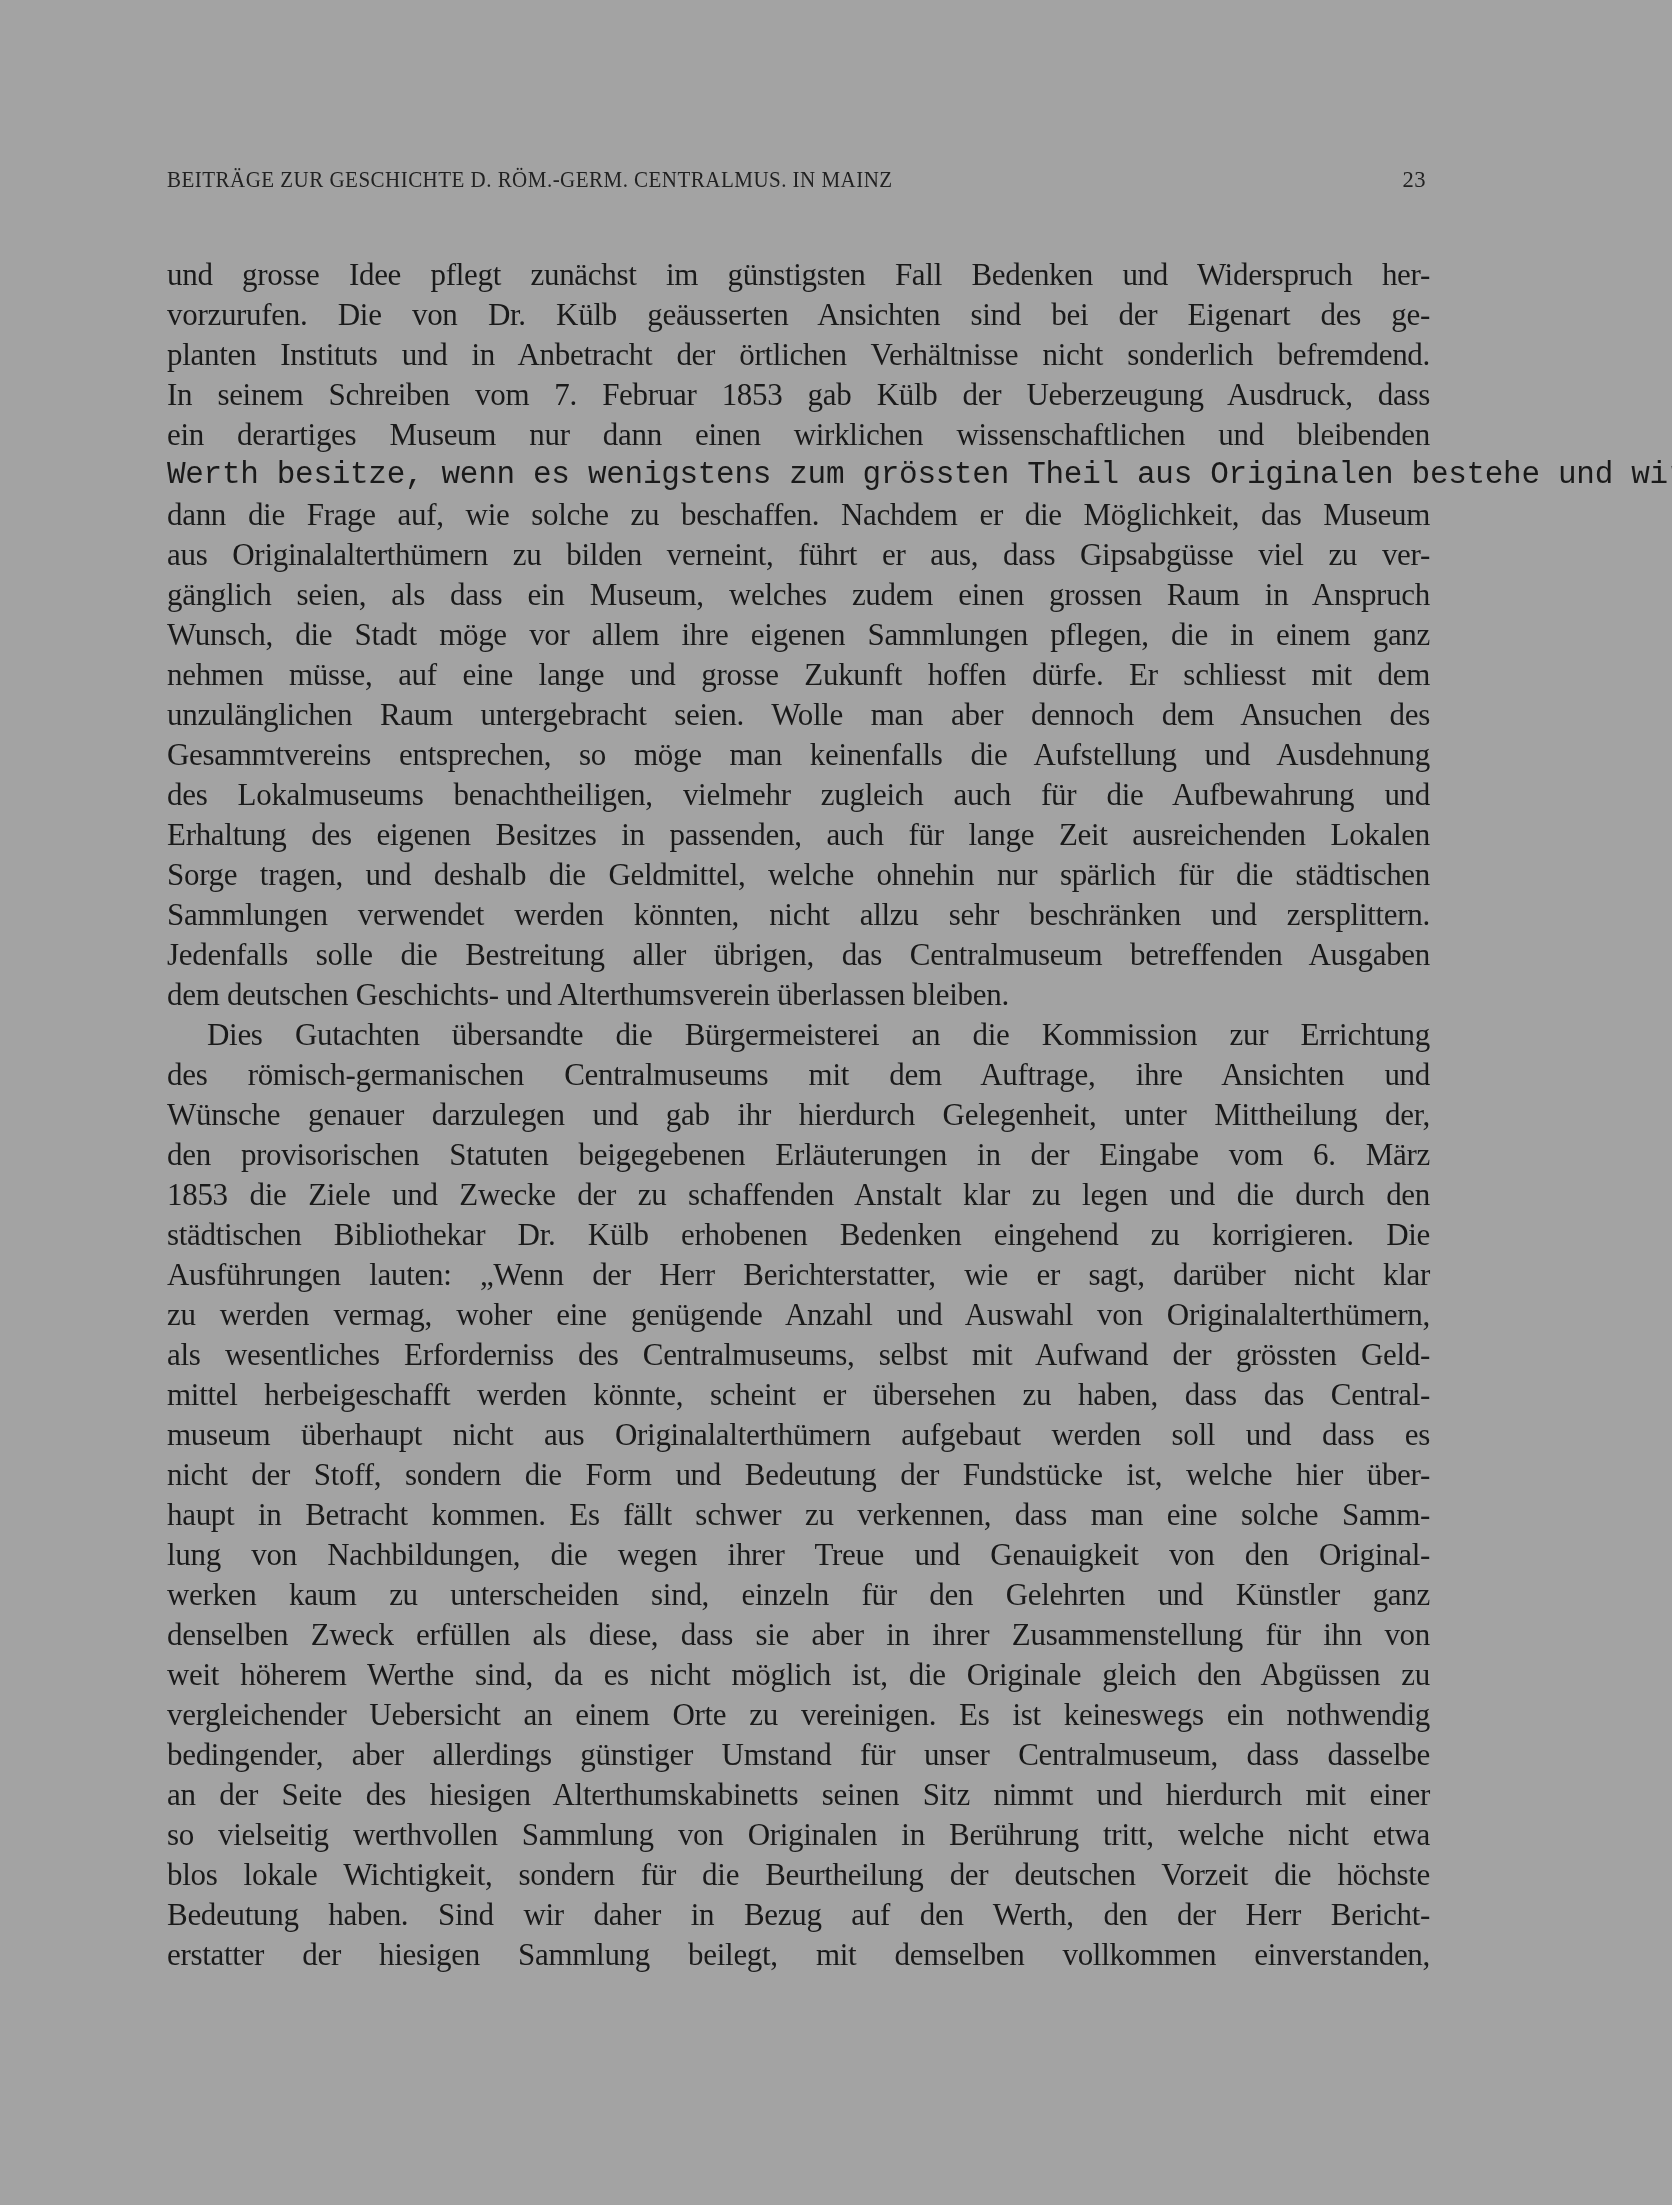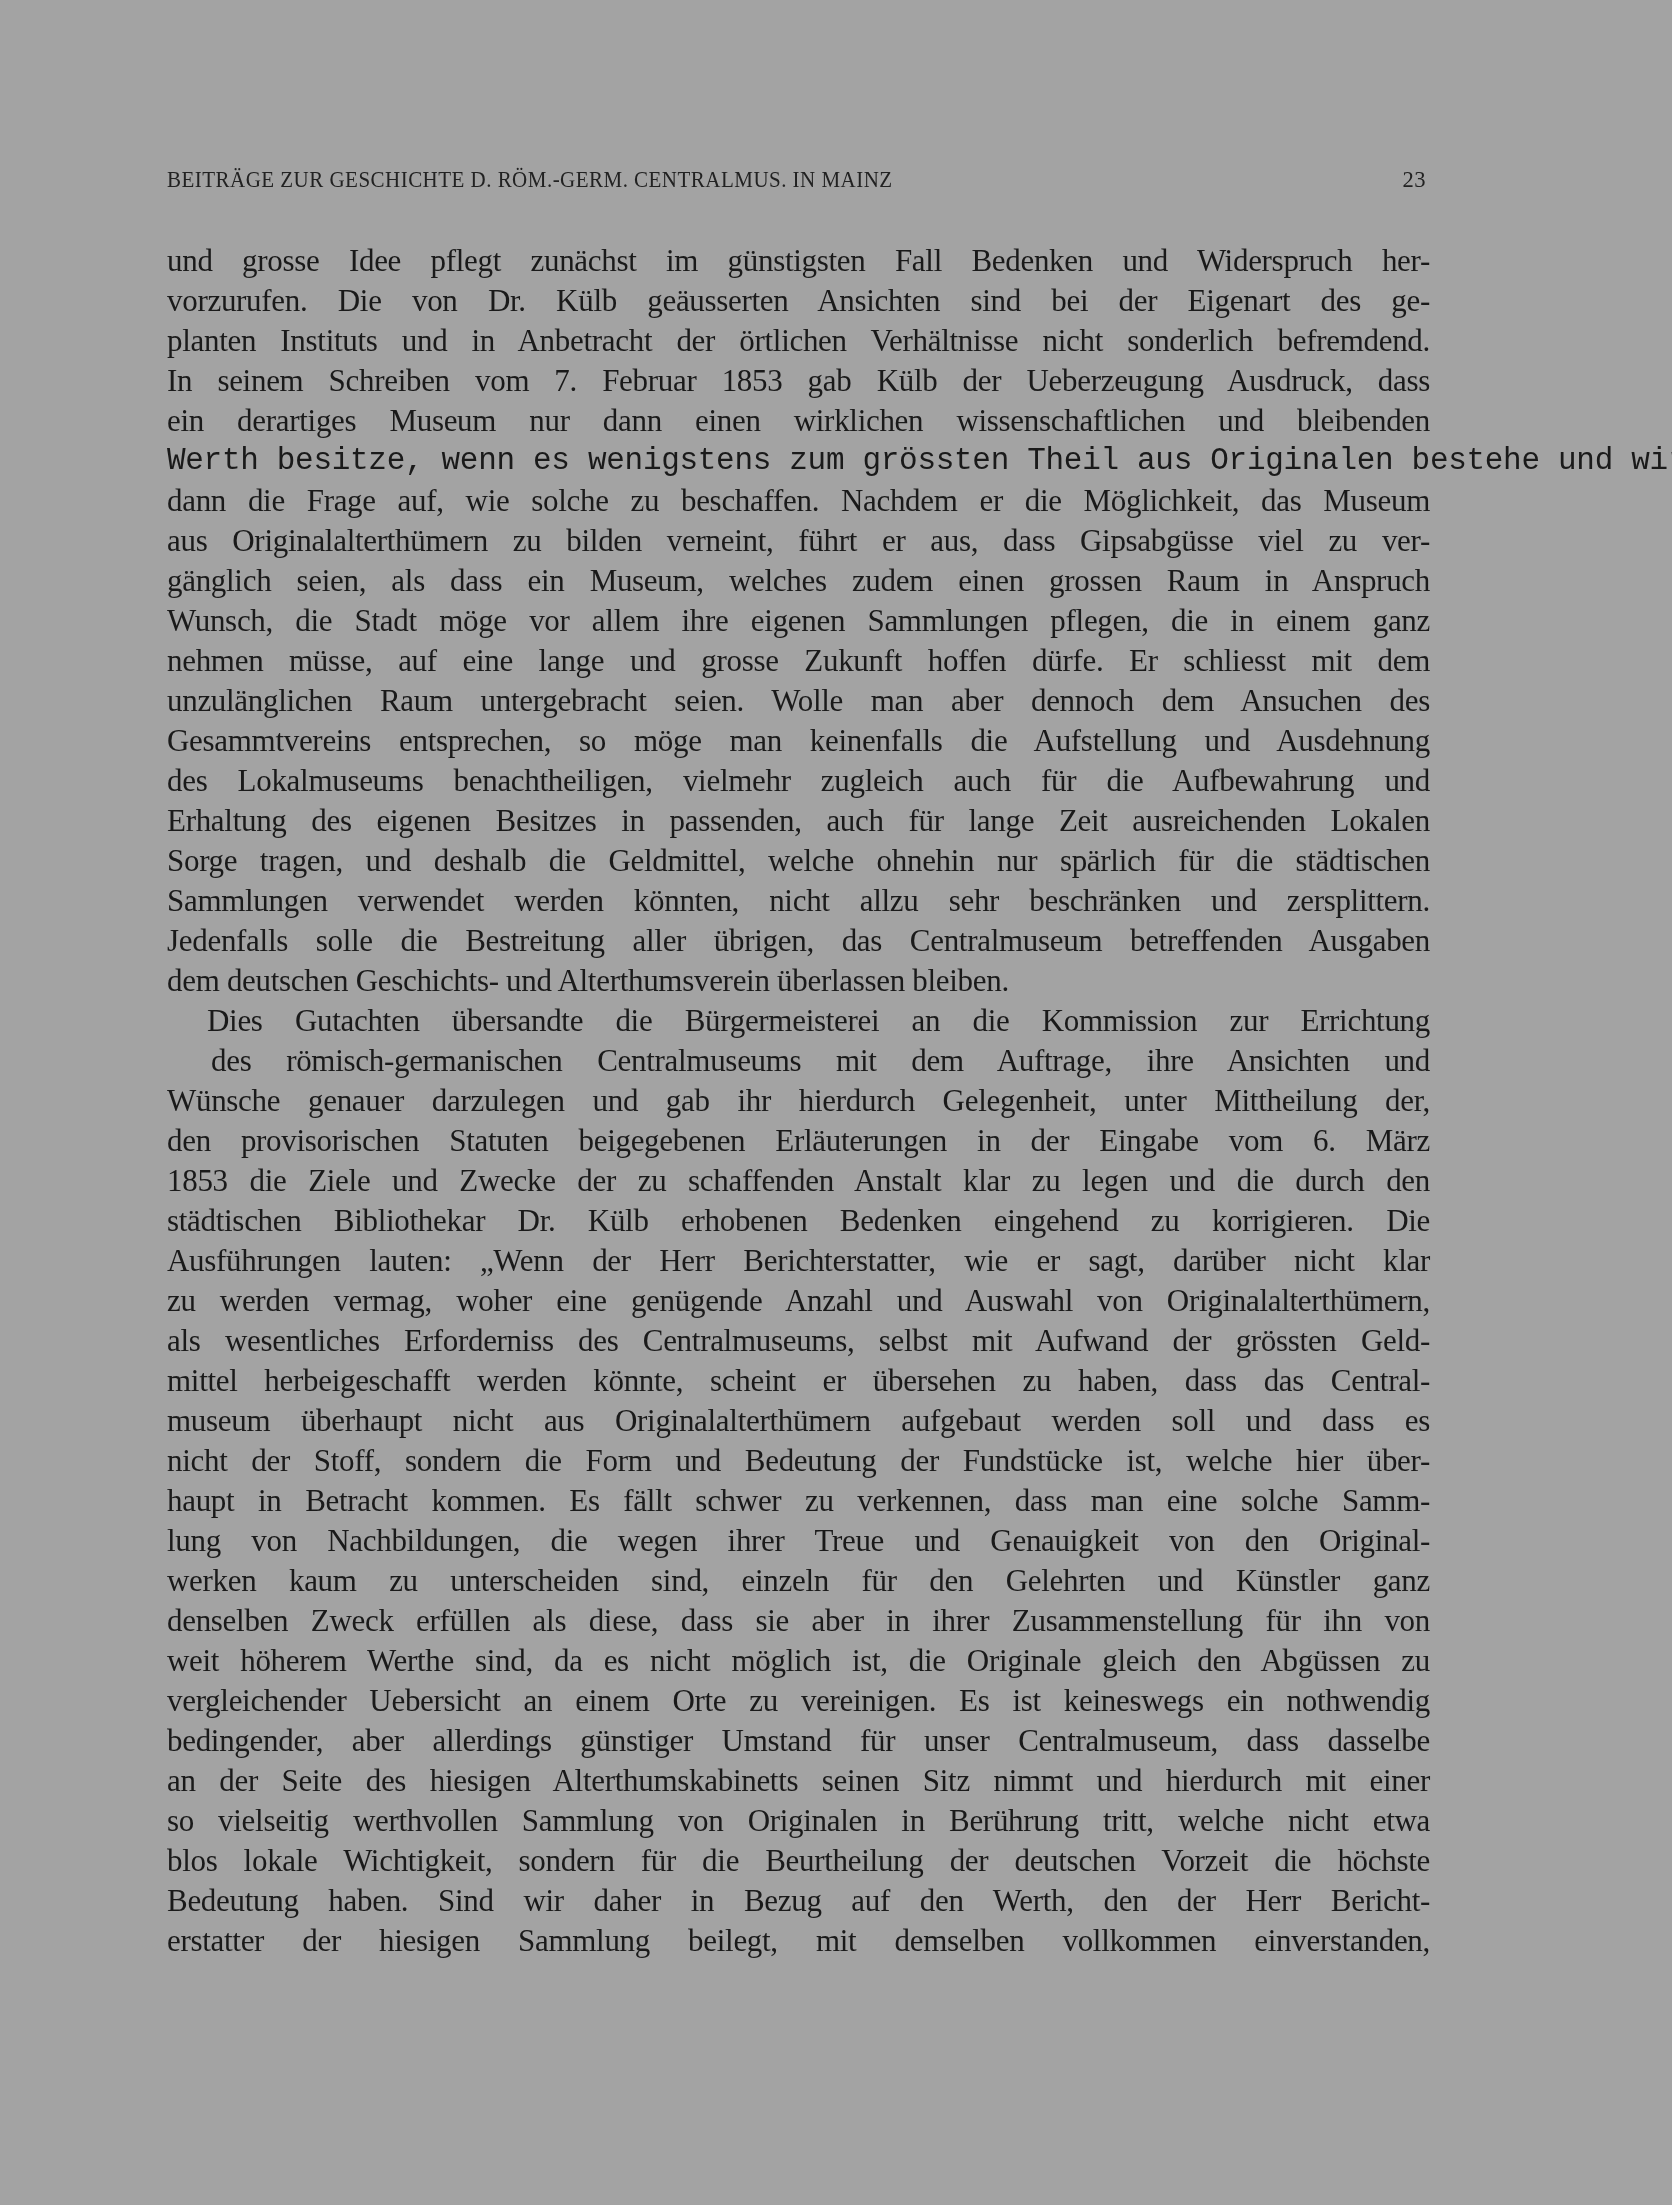--- a/index.html
+++ b/index.html
@@ -38,21 +38,21 @@
       transform: scaleX(0.93);
       transform-origin: left center;
       white-space: nowrap;
     }
     .running-head .pageno {
       font-size: 22.6px;
     }
     .body-text {
       position: absolute;
       left: 167px;
-      top: 241px;
+      top: 255px;
       width: 1263px;
     }
     .line {
       display: block;
       height: 40px;
       line-height: 40px;
       font-size: 31px;
       white-space: nowrap;
       text-align: justify;
       text-align-last: justify;
@@ -93,21 +93,21 @@
       <span class="line" style="white-space: nowrap;">des Lokalmuseums benachtheiligen, vielmehr zugleich auch für die Aufbewahrung und</span>
       <span class="line" style="white-space: nowrap;">Erhaltung des eigenen Besitzes in passenden, auch für lange Zeit ausreichenden Lokalen</span>
       <span class="line" style="white-space: nowrap;">Sorge tragen, und deshalb die Geldmittel, welche ohnehin nur spärlich für die städtischen</span>
       <span class="line" style="white-space: nowrap;">Sammlungen verwendet werden könnten, nicht allzu sehr beschränken und zersplittern.</span>
       <span class="line" style="white-space: nowrap;">Jedenfalls solle die Bestreitung aller übrigen, das Centralmuseum betreffenden Ausgaben</span>
       <span class="line last" style="white-space: nowrap;">dem deutschen Geschichts- und Alterthumsverein überlassen bleiben.</span>
     </div>
 
     <div>
       <span class="line indent" style="white-space: nowrap;">Dies Gutachten übersandte die Bürgermeisterei an die Kommission zur Errichtung</span>
-      <span class="line" style="white-space: nowrap; margin-left: 44px;">des römisch-germanischen Centralmuseums mit dem Auftrage, ihre Ansichten und</span>
+      <span class="line" style="white-space: nowrap;">des römisch-germanischen Centralmuseums mit dem Auftrage, ihre Ansichten und</span>
       <span class="line" style="white-space: nowrap;">Wünsche genauer darzulegen und gab ihr hierdurch Gelegenheit, unter Mittheilung der,</span>
       <span class="line" style="white-space: nowrap;">den provisorischen Statuten beigegebenen Erläuterungen in der Eingabe vom 6. März</span>
       <span class="line" style="white-space: nowrap;">1853 die Ziele und Zwecke der zu schaffenden Anstalt klar zu legen und die durch den</span>
       <span class="line" style="white-space: nowrap;">städtischen Bibliothekar Dr. Külb erhobenen Bedenken eingehend zu korrigieren.  Die</span>
       <span class="line" style="white-space: nowrap;">Ausführungen lauten: „Wenn der Herr Berichterstatter, wie er sagt, darüber nicht klar</span>
       <span class="line" style="white-space: nowrap;">zu werden vermag, woher eine genügende Anzahl und Auswahl von Originalalterthümern,</span>
       <span class="line" style="white-space: nowrap;">als wesentliches Erforderniss des Centralmuseums, selbst mit Aufwand der grössten Geld-</span>
       <span class="line" style="white-space: nowrap;">mittel herbeigeschafft werden könnte, scheint er übersehen zu haben, dass das Central-</span>
       <span class="line" style="white-space: nowrap;">museum überhaupt nicht aus Originalalterthümern aufgebaut werden soll und dass es</span>
       <span class="line" style="white-space: nowrap;">nicht der Stoff, sondern die Form und Bedeutung der Fundstücke ist, welche hier über-</span>

